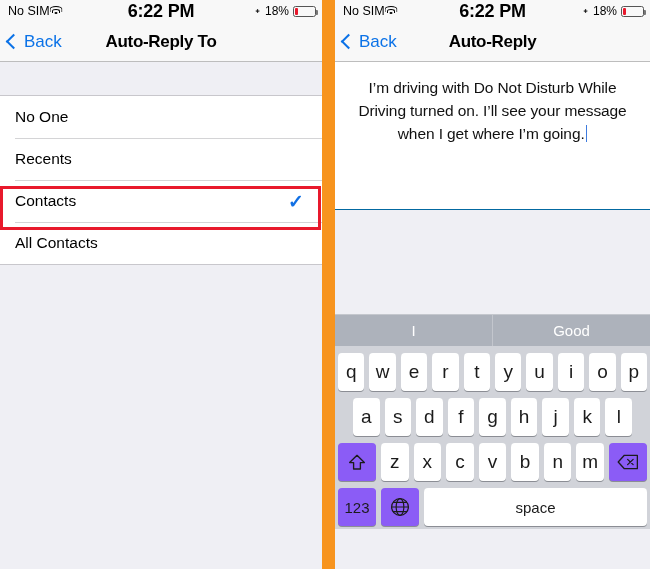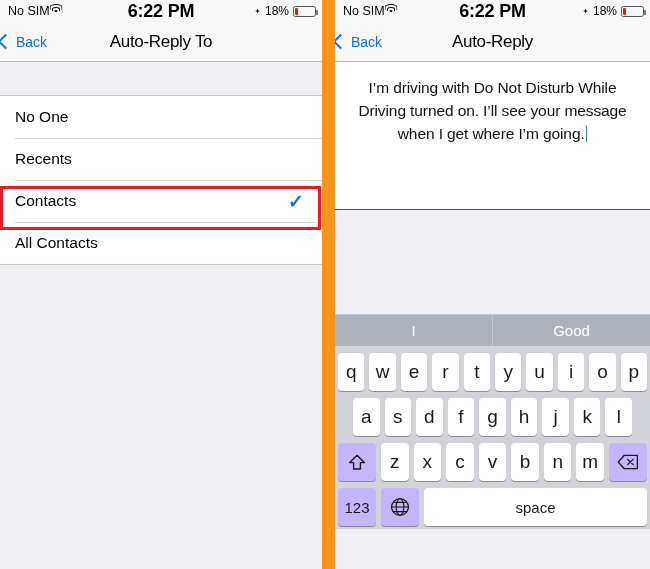--- a/index.html
+++ b/index.html
@@ -17,21 +17,21 @@
   .divider{ width:13px; background:#F7941E; height:569px; flex:0 0 13px; }
   .panel-right{ width:315px; }
 
   
   .statusbar{
     height:22px; background:#F8F8F8;
     display:flex; align-items:center;
     padding:0 6px 0 8px; font-size:12.5px; color:#000;
     position:relative;
   }
-  .sb-left{ display:flex; align-items:flex-start; }
+  .sb-left{ display:flex; align-items:center; }
   .sb-center{ position:absolute; left:0; right:0; text-align:center;
     font-weight:bold; font-size:18px; letter-spacing:-0.2px; pointer-events:none;}
   .sb-right{ margin-left:auto; display:flex; align-items:center; gap:4px; position:relative; z-index:2;}
   .wifi{ display:inline-block; width:13px; height:10px; position:relative; }
   .wifi i{ position:absolute; border:1.5px solid #000; border-bottom:none;
     border-radius:50% 50% 0 0; left:50%; transform:translateX(-50%); }
   .wifi i:nth-child(1){ width:13px; height:6px; top:0; }
   .wifi i:nth-child(2){ width:8px;  height:4px; top:3px; }
   .wifi i:nth-child(3){ width:3px;  height:2px; top:6px; border-radius:50%;
     border:none; background:#000; }
@@ -41,26 +41,26 @@
   .batt:after{ content:""; position:absolute; right:-3px; top:3px;
     width:2px; height:5px; background:#777; border-radius:0 1px 1px 0; }
   .batt-fill{ height:100%; background:#E8192C; border-radius:1px; }
   .pct{ font-size:12px; }
 
   
   .navbar{
     height:40px; background:#F8F8F8; border-bottom:1px solid #BDBDBD;
     display:flex; align-items:center; position:relative;
   }
-  .back{ display:flex; align-items:center; gap:4px; 
-    color:#0B72E7; font-size:14px; z-index:2; cursor:pointer; }
+  .back{ display:flex; align-items:center; gap:4px; padding-left:8px;
+    color:#0B72E7; font-size:17px; z-index:2; cursor:pointer; }
   .chev{ width:11px; height:11px; border-left:2.6px solid #0B72E7;
     border-bottom:2.6px solid #0B72E7; transform:rotate(45deg); margin-right:1px; }
   .nav-title{ position:absolute; left:0; right:0; text-align:center;
-    font-size:17px; font-weight:normal; color:#000; letter-spacing:-0.3px;
+    font-size:17px; font-weight:bold; color:#000; letter-spacing:-0.3px;
     pointer-events:none; }
 
   
   .gap{ background:#EFEFF4; }
   .gap-top{ height:34px; border-bottom:1px solid #C8C7CC; }
   .list{ background:#fff; }
   .row{
     height:42px; display:flex; align-items:center;
     padding-left:15px; padding-right:18px;
     font-size:15.5px; color:#000; background:#fff;
@@ -105,21 +105,21 @@
   .pred + .pred{ border-left:1px solid #C3C6CD; }
   .krow{ display:flex; justify-content:center; align-items:center;
     gap:5px; margin-top:7px; padding:0 3px; }
   .key{
     background:#fff; border-radius:4px; height:38px; min-width:26px;
     flex:1 1 0; display:flex; align-items:center; justify-content:center;
     font-size:19px; color:#1b1b1b; box-shadow:0 1px 0 #8b8d94; cursor:pointer;
   }
   .krow.r2{ padding:0 18px; }
   .krow.r3{ padding:0 3px; }
-  .key.mod{ background:#c4b5fd; box-shadow:0 1px 0 #8b8d94; flex:0 0 38px; }
+  .key.mod{ background:#8b5cf6; box-shadow:0 1px 0 #8b8d94; flex:0 0 38px; }
   .key.shift, .key.del{ flex:0 0 38px; }
   .key.space{ flex:1 1 auto; font-size:15px; }
   .key.num{ flex:0 0 38px; font-size:15px; }
   .key.globe{ flex:0 0 38px; }
   .key.ret{ flex:0 0 76px; font-size:15px; background:#ABAFB8; }
   .krow.r4{ margin-top:7px; }
   .shift-ico{ width:18px; height:17px; }
   .del-ico{ width:22px; height:16px; }
   .globe-ico{ width:20px; height:20px; }
 </style>

